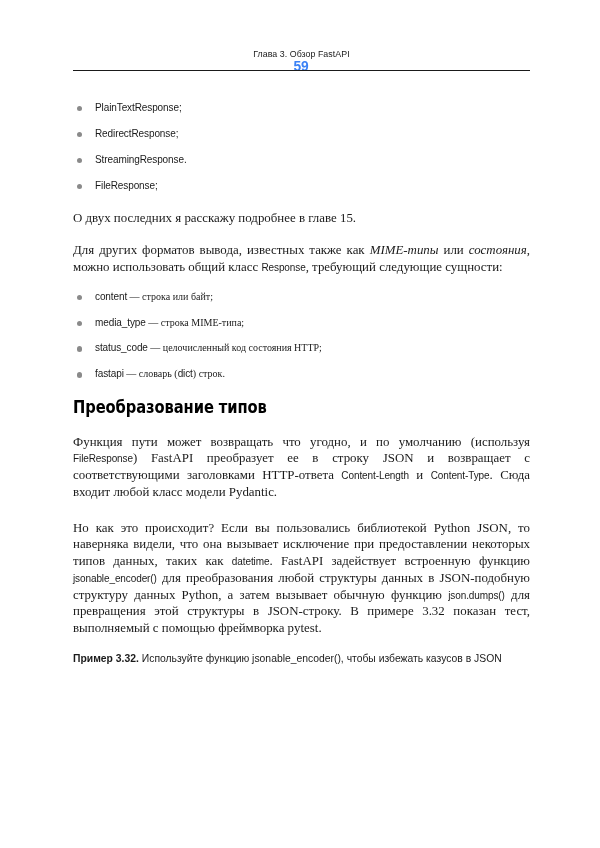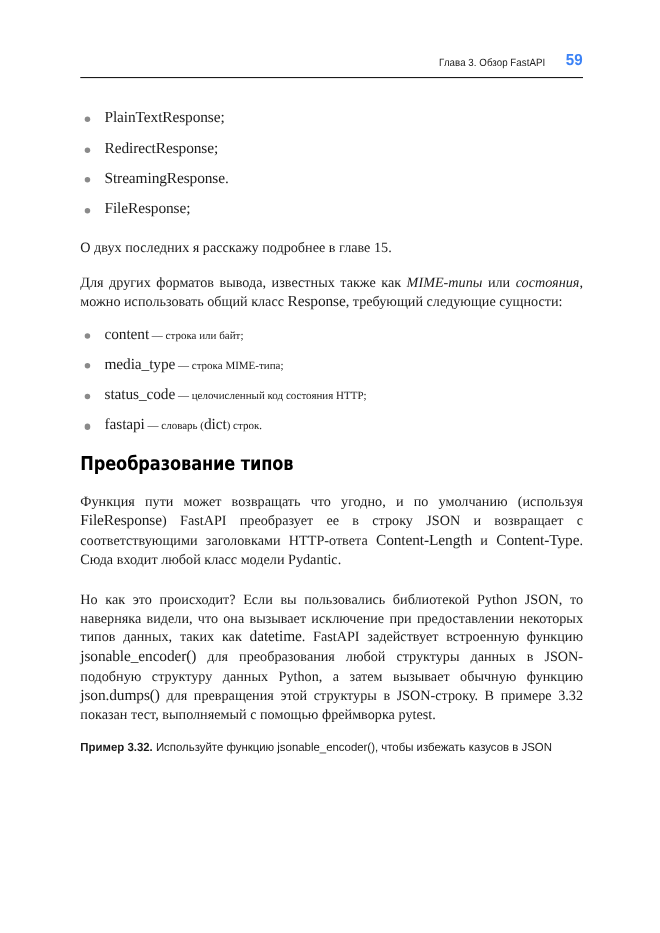--- a/index.html
+++ b/index.html
@@ -24,23 +24,23 @@
     box-sizing: border-box;
   }
 
   
   .runhead {
     position: absolute;
     left: 73px;
     top: 48px;
     width: 457px;
     display: flex;
-    align-items: flex-end;
+    align-items: center;
     justify-content: flex-end;
-    gap: 14px;
+    flex-direction: column;
   }
   .runhead-title {
     font-family: "Liberation Sans", "DejaVu Sans", sans-serif;
     font-size: 9.6px;
     letter-spacing: 0.05px;
     color: #1a1a1a;
     transform: scaleX(0.92);
     transform-origin: right baseline;
     white-space: nowrap;
   }
@@ -87,22 +87,22 @@
     content: "";
     position: absolute;
     left: 4px;
     top: 6px;
     width: 5.2px;
     height: 5.2px;
     border-radius: 50%;
     background: #8a8a8a;
   }
   .mono {
-    font-family: Liberation Serif, serif;
-    font-size: 14px;
+    font-family: Liberation Sans, sans-serif;
+    font-size: 10px;
     letter-spacing: -0.1px;
   }
   .serif-run {
     font-family: "Liberation Serif", "DejaVu Serif", serif;
     font-size: 10px;
   }
 
   
   p.body {
     margin: 0;

